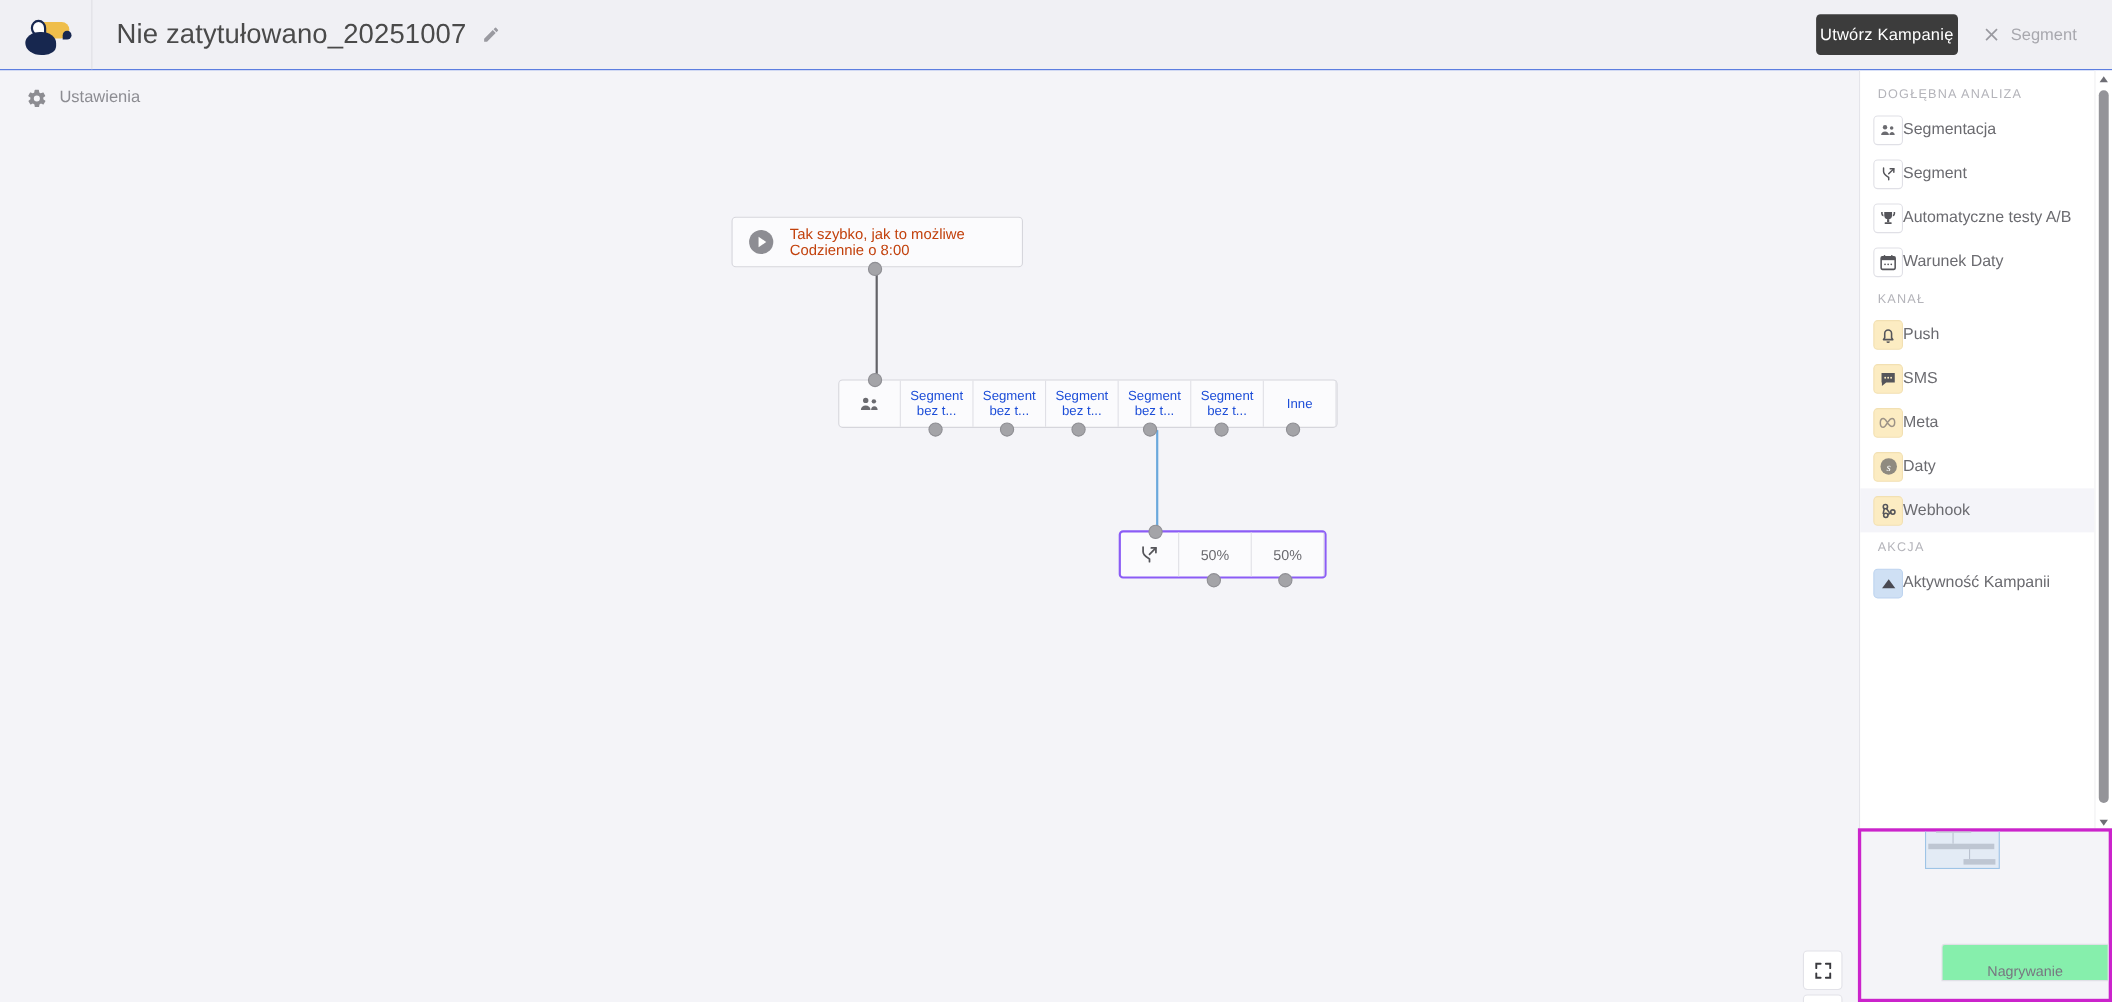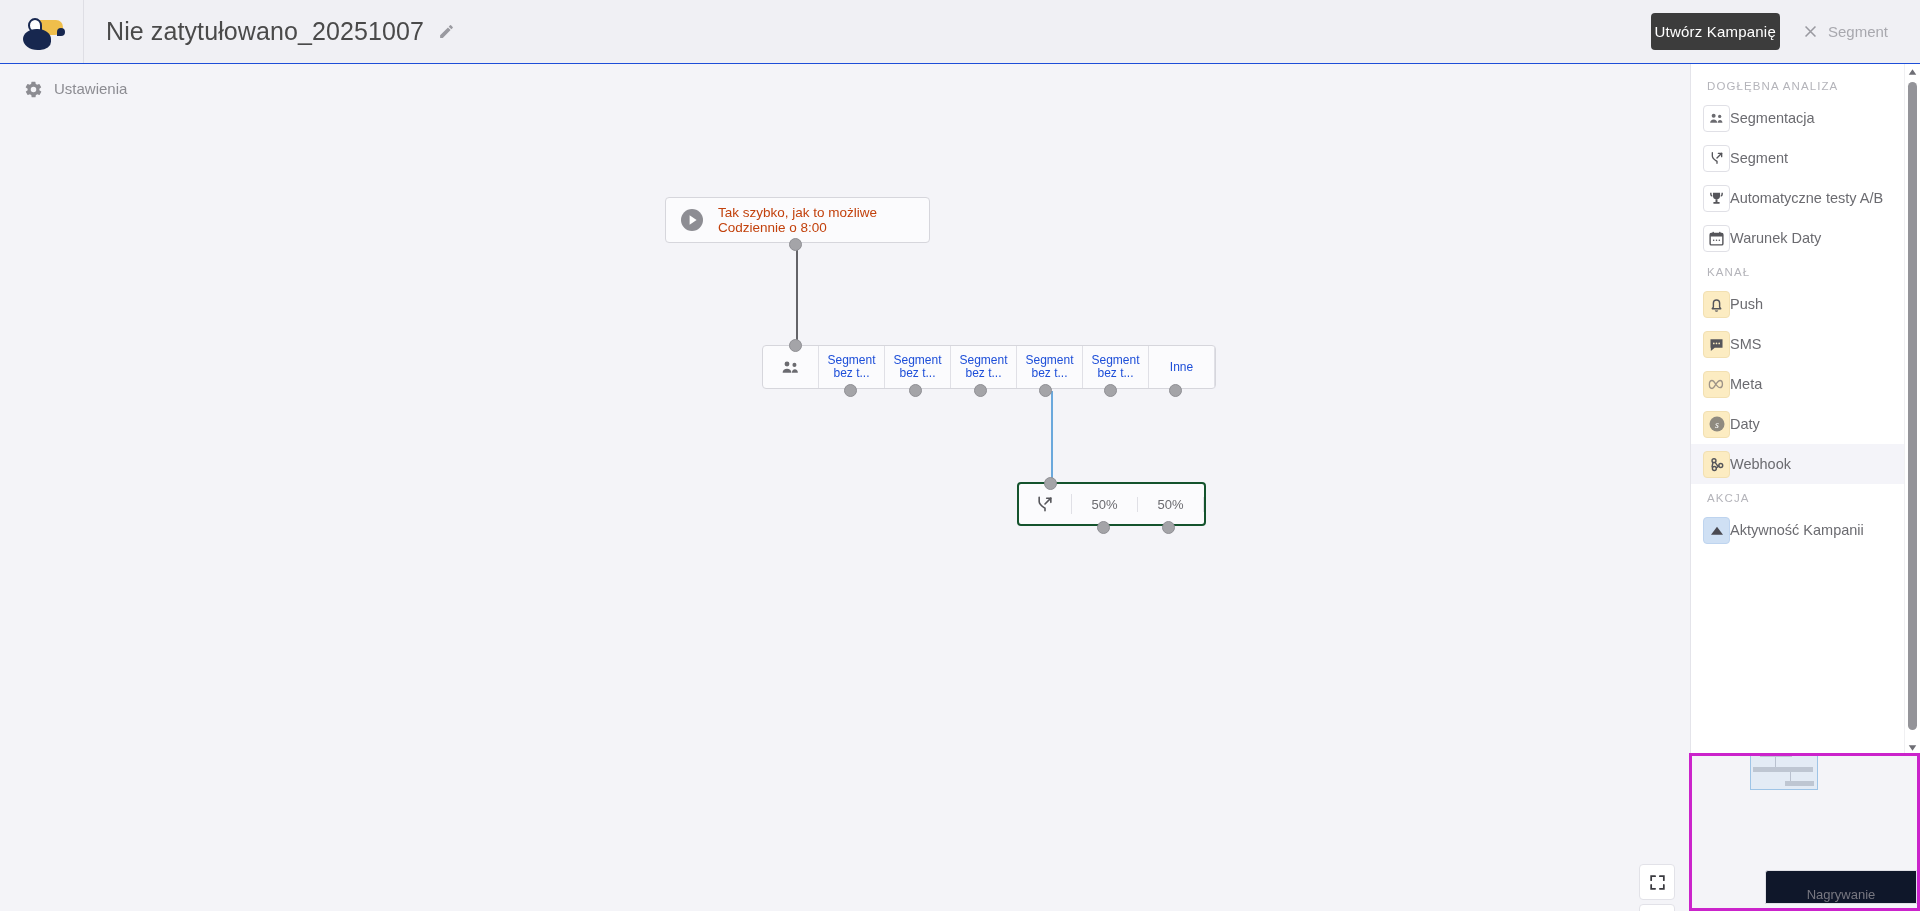--- a/index.html
+++ b/index.html
@@ -148,22 +148,21 @@
   .node {
     position: absolute;
     background: #fbfbfd;
     border: 1px solid #d6d6dc;
     border-radius: 4px;
     box-sizing: border-box;
     display: flex;
     align-items: stretch;
   }
   .node.selected {
-    border: 2px solid #14532d;
-    align-items: center;
+    border: 2px solid #8b5cf6;
   }
   .port {
     position: absolute;
     width: 13px; height: 13px;
     border-radius: 50%;
     background: #a4a4a8;
     border: 1px solid #8f8f94;
     box-sizing: border-box;
   }
   .edge {
@@ -364,23 +363,23 @@
     background: #c0c0c8;
   }
   #minimap-selection {
     position: absolute;
     border: 1px solid #9ec4e6;
     background: rgba(160,200,235,.20);
     box-sizing: border-box;
   }
   #recording-badge {
     position: absolute;
-    right: 0px; bottom: 4px;
+    right: 0px; bottom: 16px;
     width: 152px; height: 34px;
-    background: #0f172a;
+    background: #86efac;
     border: 1px solid #e0e0e6;
     border-radius: 3px 0 0 0;
     box-sizing: border-box;
     display: flex;
     align-items: flex-end;
     justify-content: center;
     padding-bottom: 1px;
     font-size: 13px;
     color: #777780;
     overflow: hidden;

